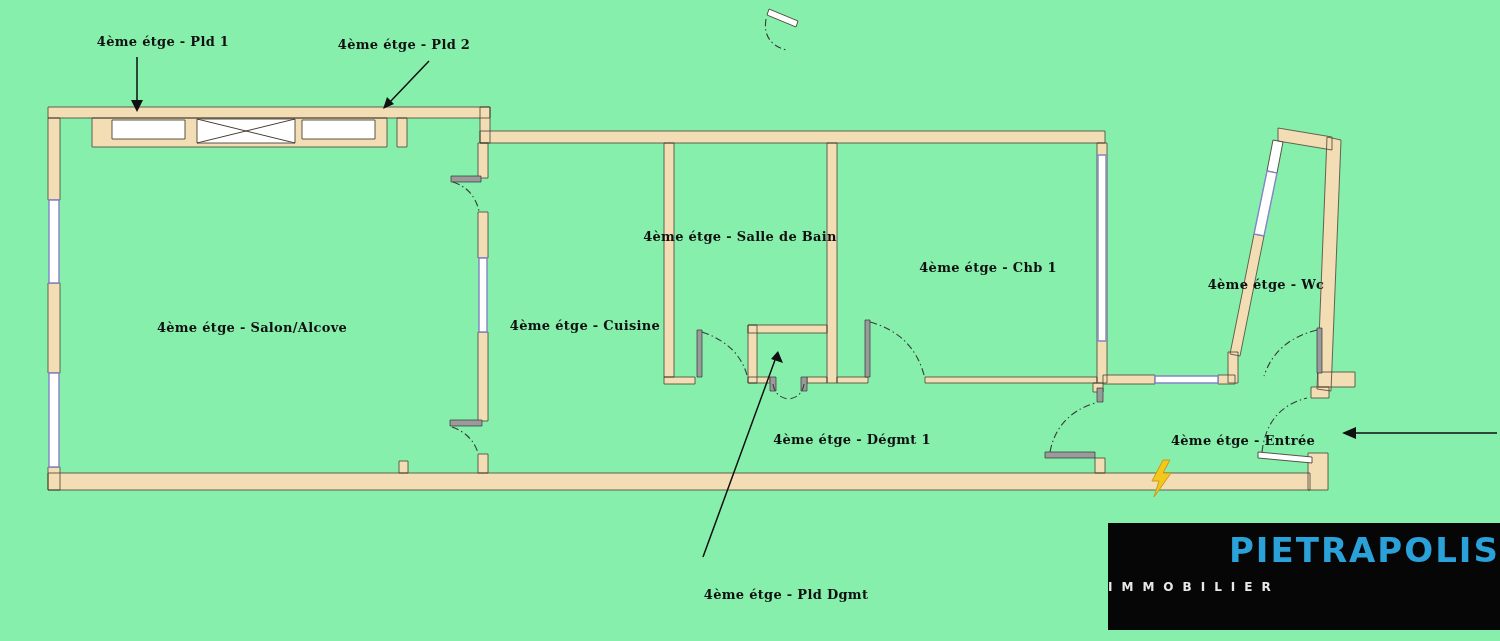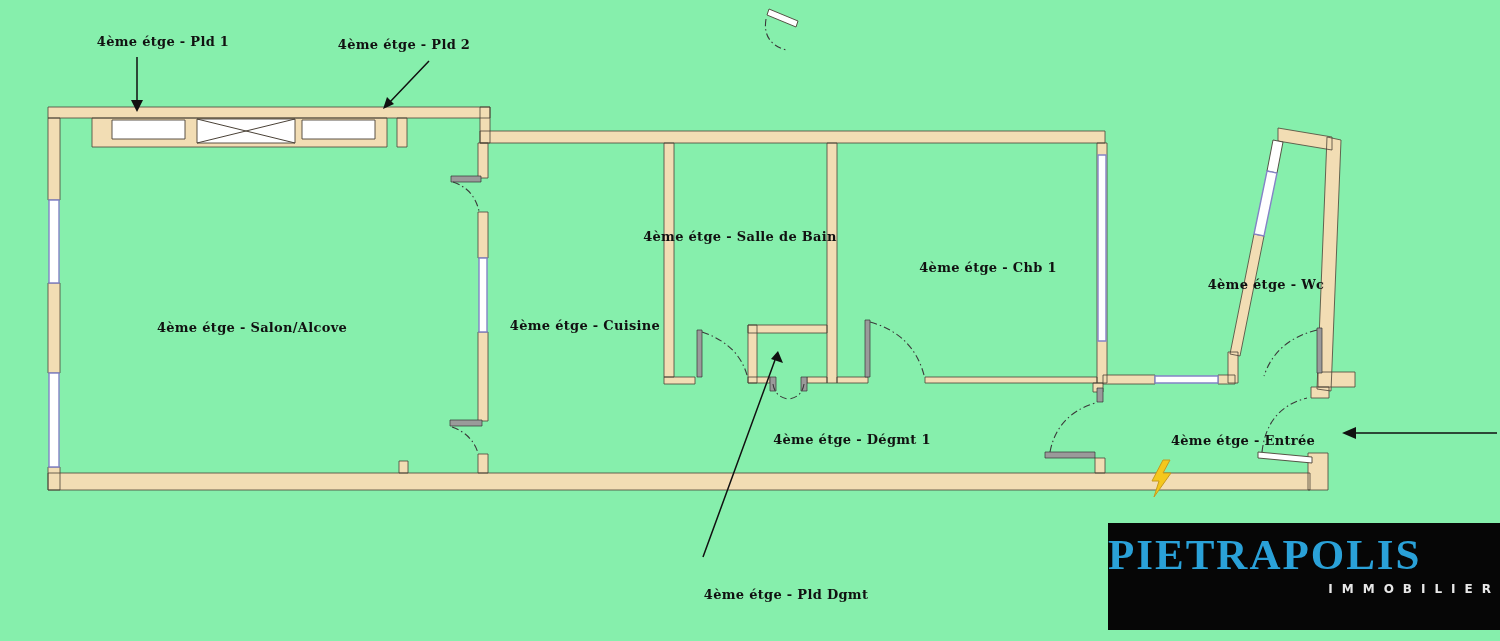--- a/index.html
+++ b/index.html
@@ -13,23 +13,23 @@
   .arcs{fill:none;stroke:var(--door-arc,#3A3A3A);stroke-width:1.1;
         stroke-dasharray:7 3 1.5 3;}
   .xlines{fill:none;stroke:var(--wall-stroke,#4A4136);stroke-width:1;}
   .arrow-lines{fill:none;stroke:var(--arrow-color,#111111);stroke-width:1.5;}
   .arrow-heads{fill:var(--arrow-color,#111111);stroke:none;}
   .bolt{fill:var(--electric-yellow,#F5C71C);stroke:var(--electric-outline,#C79A1C);stroke-width:1;}
   .room-label{font:bold 13px "DejaVu Serif",serif;fill:var(--label-color,#111111);
               text-anchor:middle;letter-spacing:0.3px;}
   .logo{position:absolute;left:1108px;top:523px;width:392px;height:107px;
         background:var(--logo-bg,#060606);font-family:"DejaVu Sans",sans-serif;}
-  .logo-brand{display:block;text-align:left;margin-top:7px;white-space:nowrap;
-        color:var(--logo-brand,#2AA1D8);font-size:43px;font-weight:bold;letter-spacing:2px;font-family:Liberation Serif, serif;}
-  .logo-tagline{display:block;text-align:right;margin-top:3px;
+  .logo-brand{display:block;text-align:right;margin-top:7px;white-space:nowrap;
+        color:var(--logo-brand,#2AA1D8);font-size:34px;font-weight:bold;letter-spacing:2px;}
+  .logo-tagline{display:block;padding-right:52px;margin-top:10px;
         color:var(--logo-tagline,#E8E8E8);font-size:12px;font-weight:bold;letter-spacing:9px;}
 </style>
 </head>
 <body>
 
 <div class="stage">
 
   <svg width="1500" height="641" viewBox="0 0 1500 641">
 
     <path class="walls" d="

